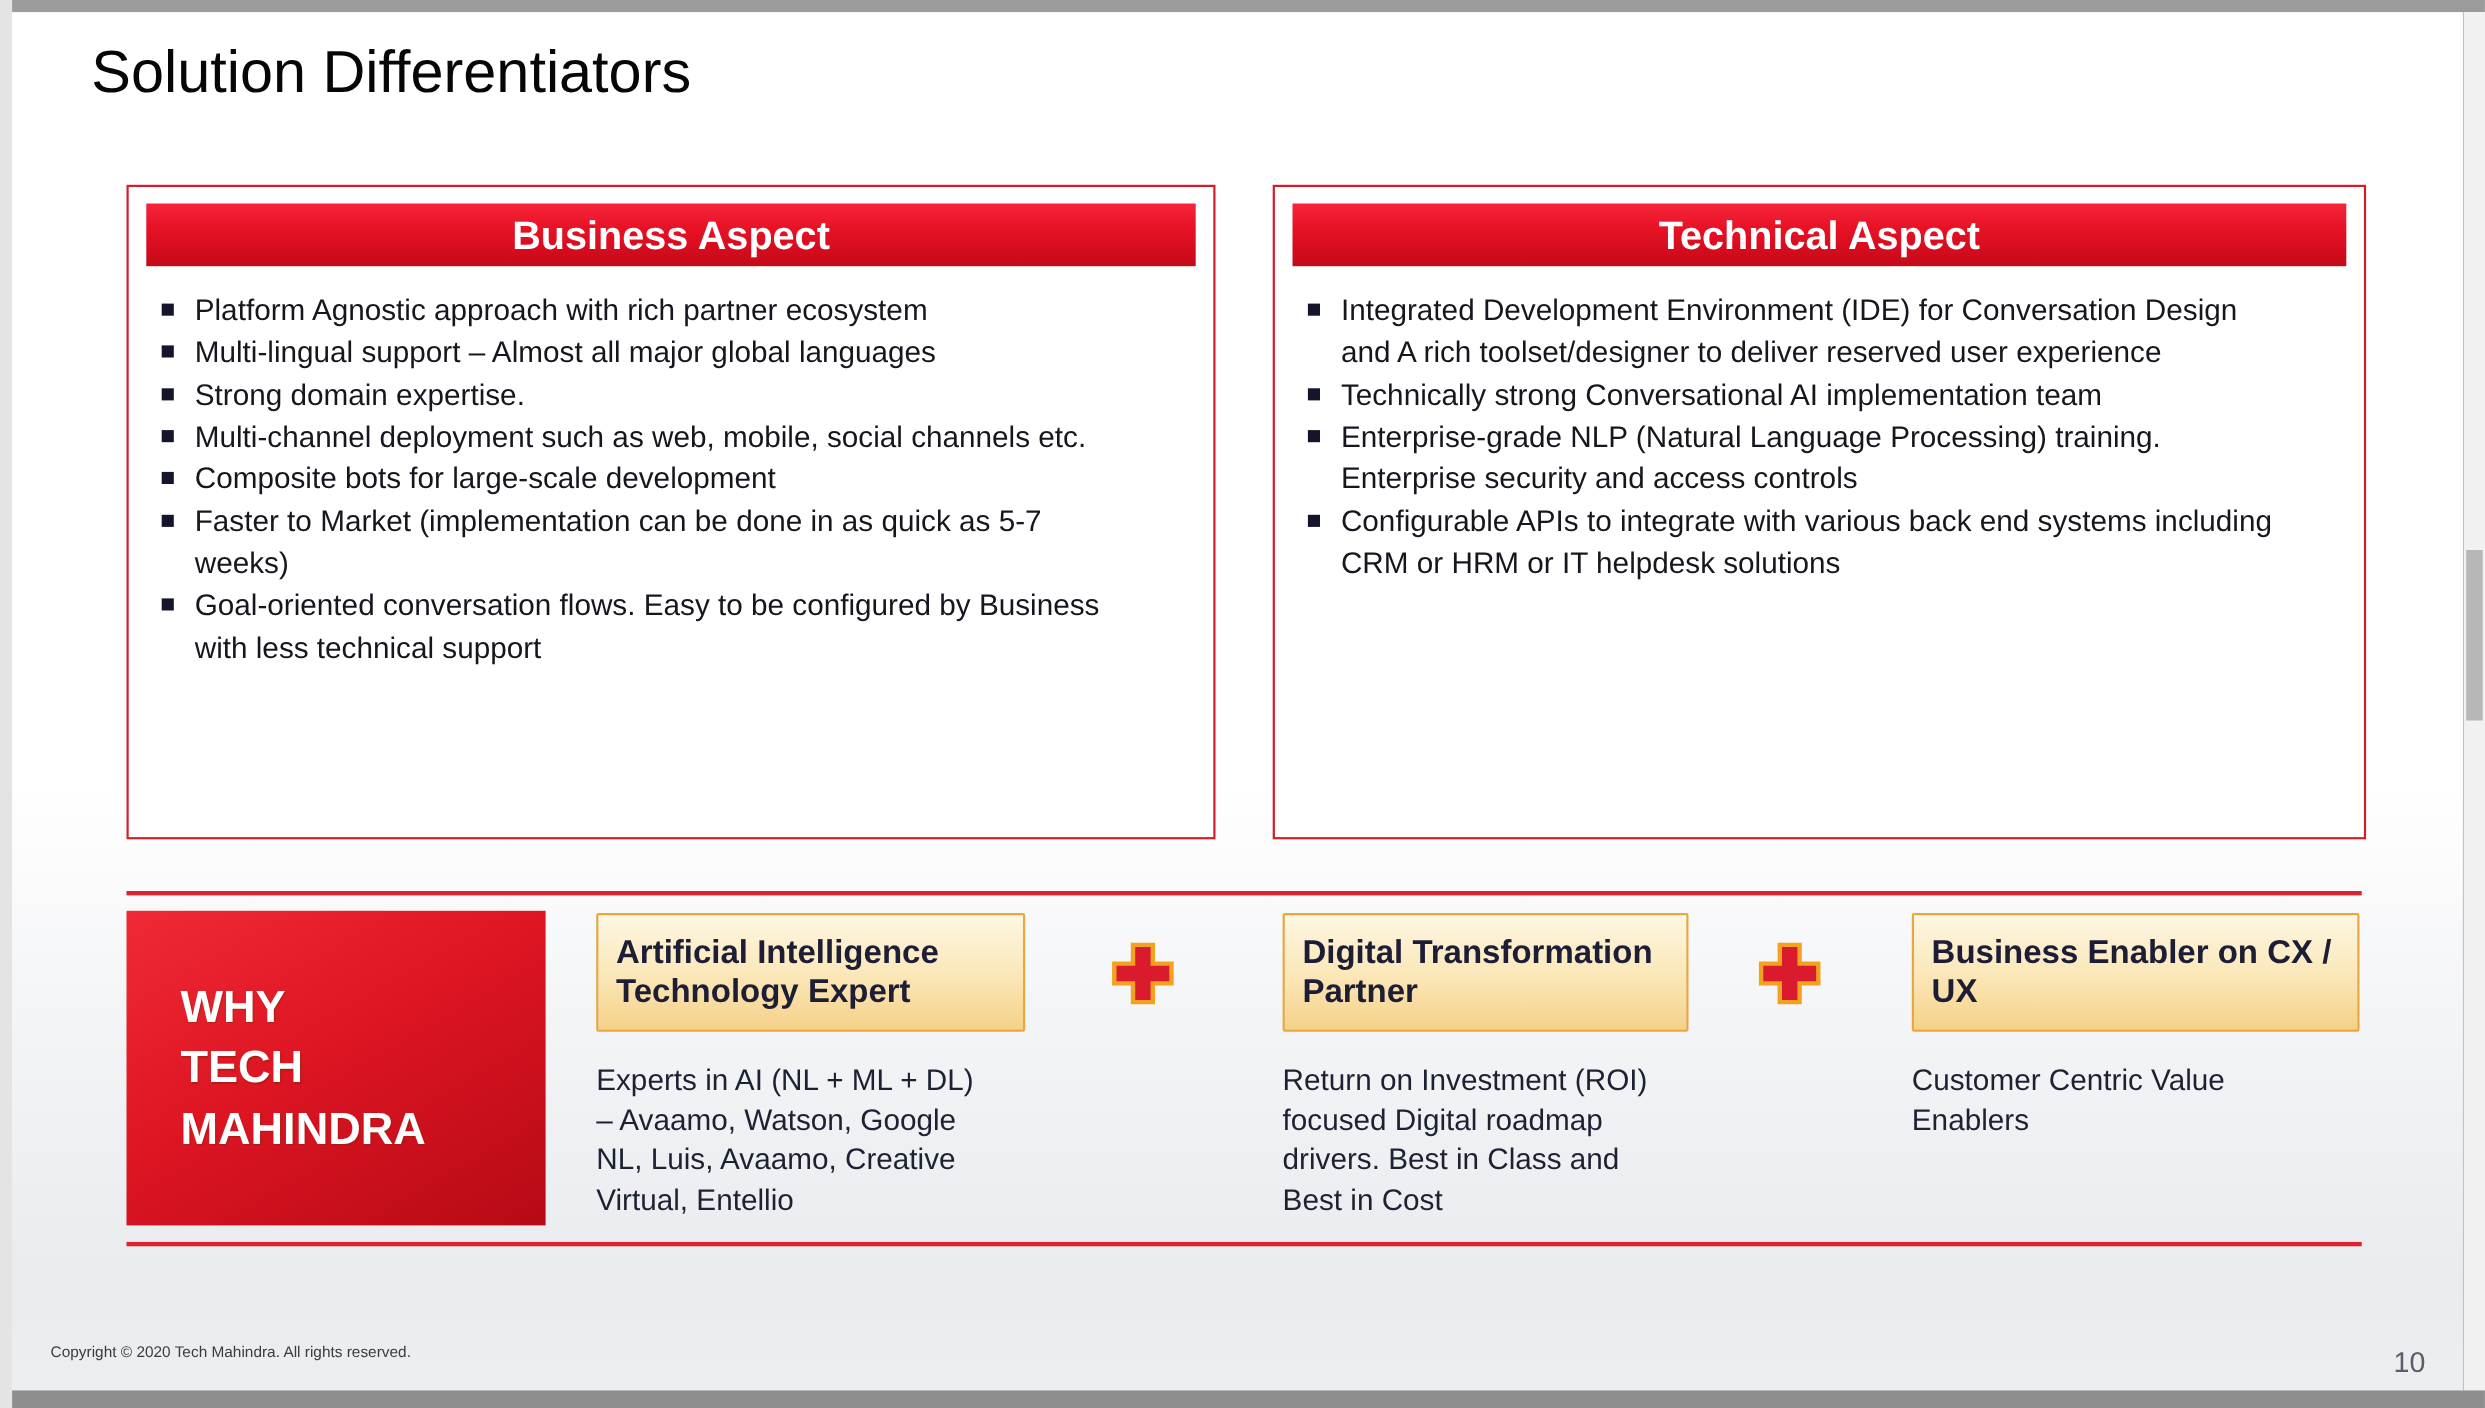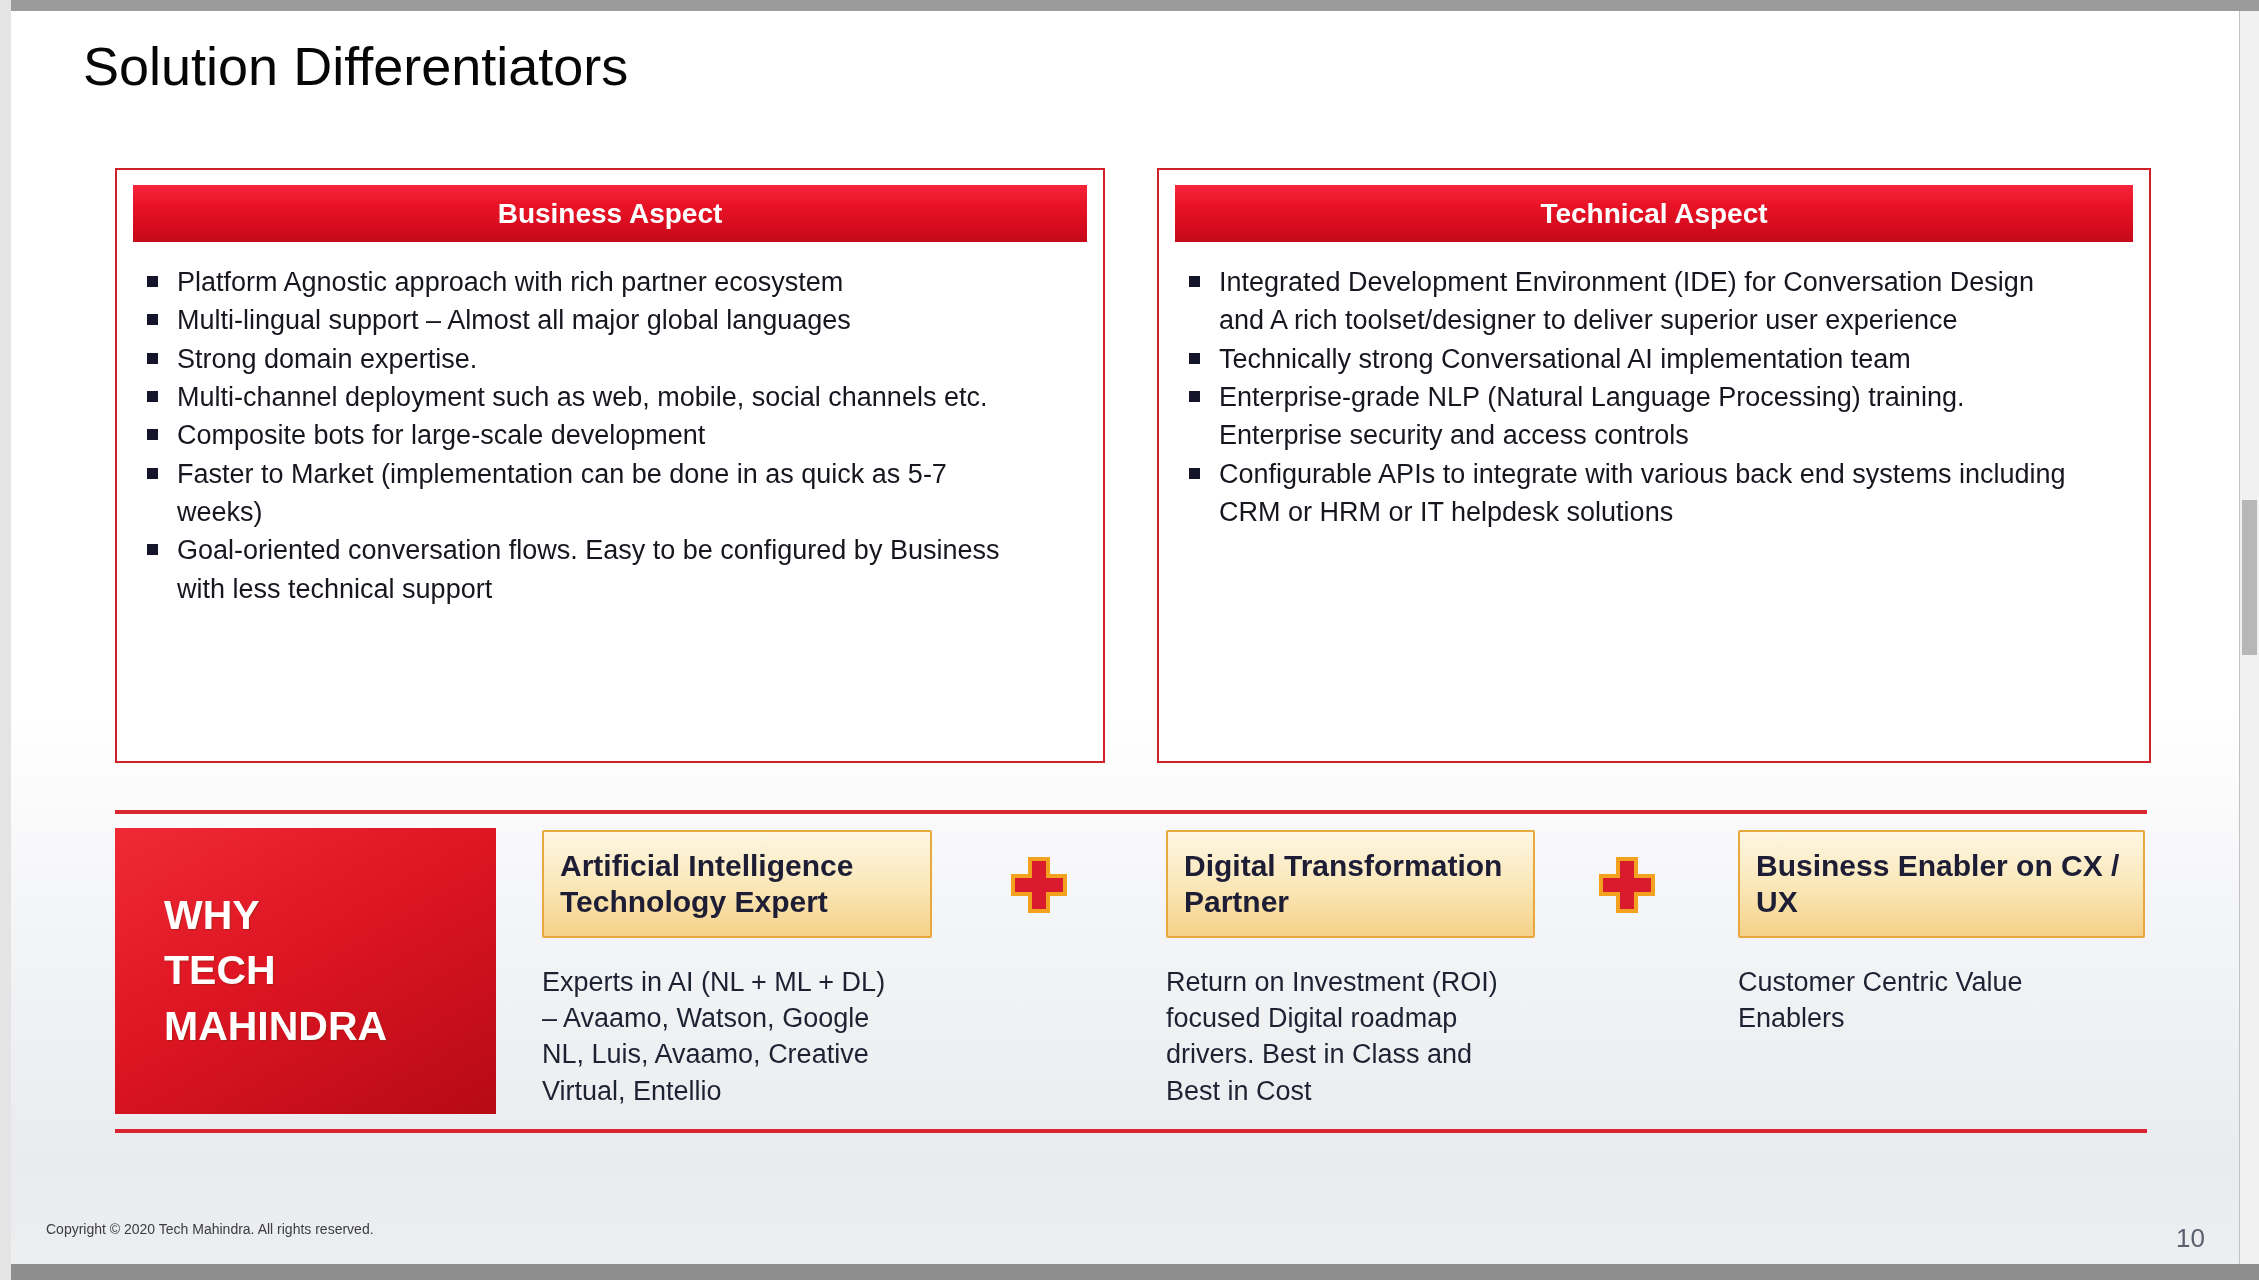--- a/index.html
+++ b/index.html
@@ -17,21 +17,21 @@
   .slide{position:absolute;left:11px;top:11px;width:2228px;height:1253px;
          background:linear-gradient(180deg,#ffffff 0%,#ffffff 56%,#f4f5f7 72%,#e9ebee 92%,#eceef0 100%);}
   .slide-title{position:absolute;left:72px;top:24px;font-size:54px;color:#060606;letter-spacing:0px;}
 
   
   .panel{position:absolute;top:157px;height:595px;background:#fff;border:2px solid #d0202a;box-sizing:border-box;}
   .panel.business{left:104px;width:990px;}
   .panel.technical{left:1146px;width:994px;}
   .panel-header{margin:15px 16px 0 16px;height:57px;display:flex;align-items:center;justify-content:center;
                 background:linear-gradient(180deg,#f6253a 0%,#e81226 38%,#d40c1d 75%,#c40a19 100%);
-                color:#fff;font-weight:bold;font-size:28px;}
+                color:#fff;font-weight:bold;font-size:36px;}
   .panel ul{margin:21px 0 0 0;padding:0 12px 0 60px;list-style:none;display:flex;flex-direction:column;}
   .panel.business li{width:845px;}
   .panel.technical li{width:855px;}
   .panel li{position:relative;font-size:27px;line-height:1.42;color:#16161e;}
   .panel li::before{content:"";position:absolute;left:-30px;top:13px;width:11px;height:11px;background:#14142a;}
 
   
   .divider{position:absolute;left:104px;width:2032px;height:4px;background:#d8252f;}
   .divider.top{top:799px;}
   .divider.bottom{top:1118px;}
@@ -76,21 +76,21 @@
         <li>Multi-channel deployment such as web, mobile, social channels etc.</li>
         <li>Composite bots for large-scale development</li>
         <li>Faster to Market (implementation can be done in as quick as 5-7 weeks)</li>
         <li>Goal-oriented conversation flows. Easy to be configured by Business with less technical support</li>
       </ul>
     </div>
 
     <div class="panel technical">
       <div class="panel-header">Technical Aspect</div>
       <ul>
-        <li>Integrated Development Environment (IDE) for Conversation Design and A rich toolset/designer to deliver superior user experience</li>
+        <li>Integrated Development Environment (IDE) for Conversation Design and A rich toolset/designer to deliver reserved user experience</li>
         <li>Technically strong Conversational AI implementation team</li>
         <li>Enterprise-grade NLP (Natural Language Processing) training. Enterprise security and access controls</li>
         <li>Configurable APIs to integrate with various back end systems including CRM or HRM or IT helpdesk solutions</li>
       </ul>
     </div>
 
     <div class="divider top"></div>
     <div class="divider bottom"></div>
 
     <div class="why-box">

